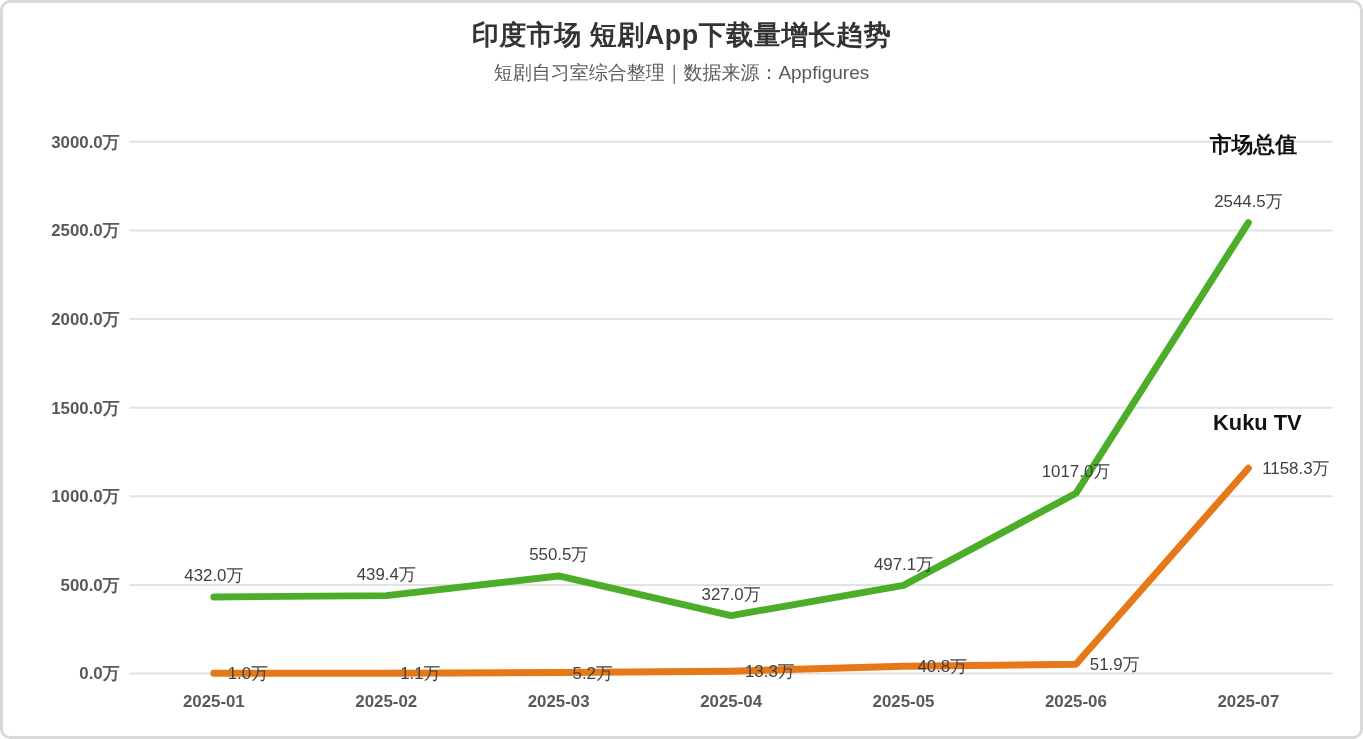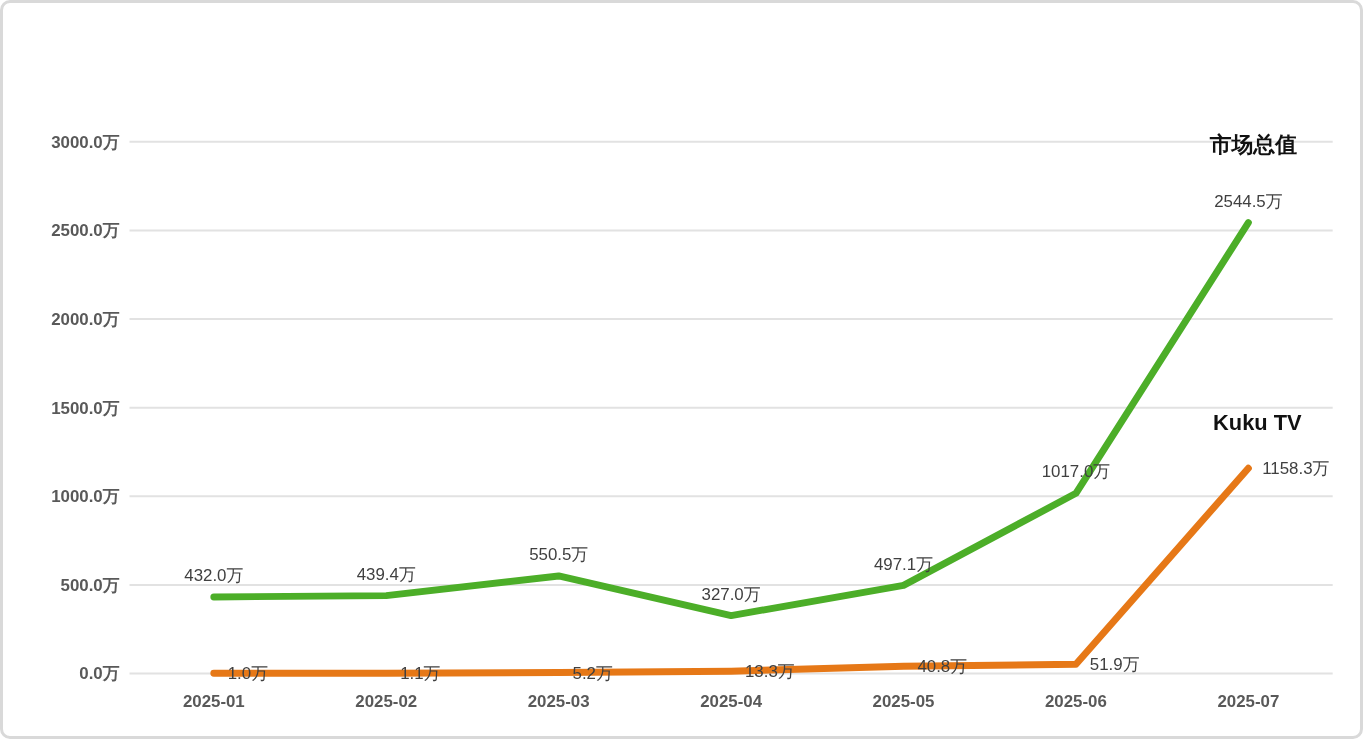--- a/index.html
+++ b/index.html
@@ -51,20 +51,22 @@
   }
   svg text {
     font-family: "Liberation Sans", "DejaVu Sans", sans-serif;
   }
 </style>
 </head>
 <body>
 
 <div class="canvas">
   <div class="header">
+    <h1>印度市场 短剧App下载量增长趋势</h1>
+    <p>短剧自习室综合整理｜数据来源：Appfigures</p>
   </div>
   <svg class="chart-svg" id="chart" viewBox="0 0 1363 739" xmlns="http://www.w3.org/2000/svg">
       <line x1="125" x2="1338" y1="140" y2="140" stroke="#E2E2E2" stroke-width="2"></line>
       <line x1="125" x2="1338" y1="229.33333333333331" y2="229.33333333333331" stroke="#E2E2E2" stroke-width="2"></line>
       <line x1="125" x2="1338" y1="318.6666666666667" y2="318.6666666666667" stroke="#E2E2E2" stroke-width="2"></line>
       <line x1="125" x2="1338" y1="408" y2="408" stroke="#E2E2E2" stroke-width="2"></line>
       <line x1="125" x2="1338" y1="497.33333333333337" y2="497.33333333333337" stroke="#E2E2E2" stroke-width="2"></line>
       <line x1="125" x2="1338" y1="586.6666666666666" y2="586.6666666666666" stroke="#E2E2E2" stroke-width="2"></line>
       <line x1="125" x2="1338" y1="676" y2="676" stroke="#E2E2E2" stroke-width="2"></line>
       <text x="115" y="146" text-anchor="end" font-size="17" font-weight="700" fill="#595959">3000.0万</text>

